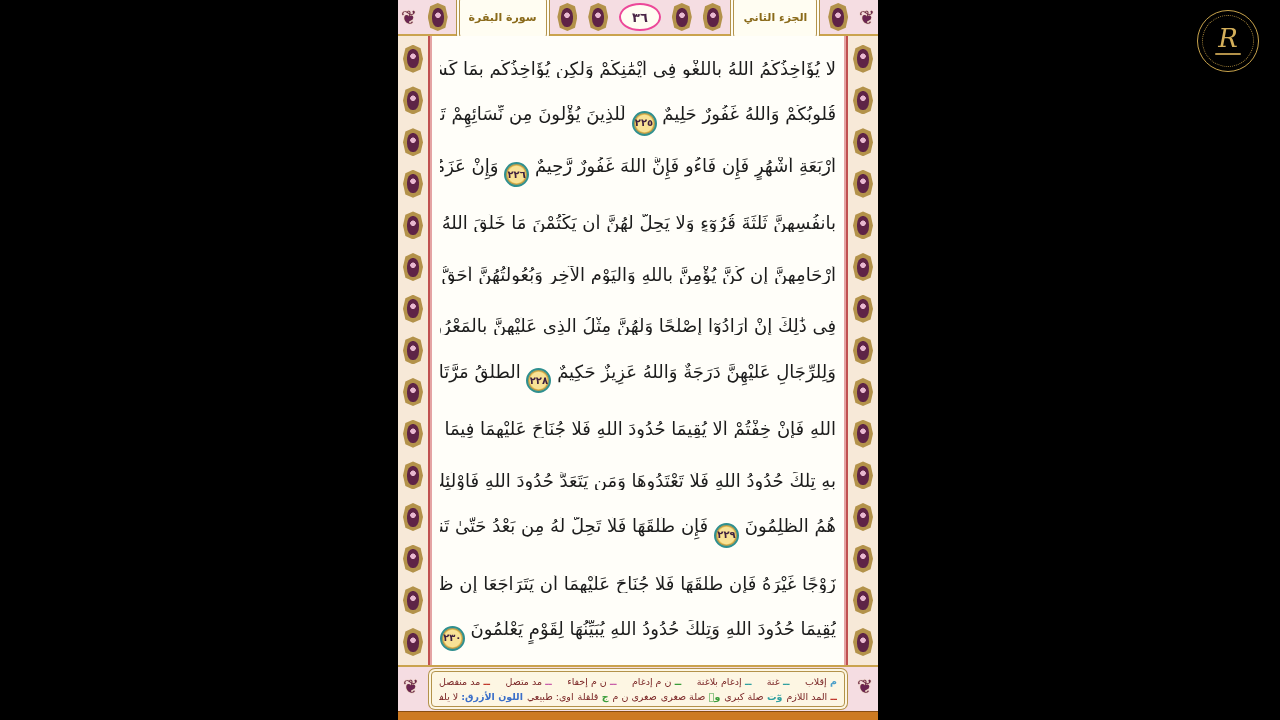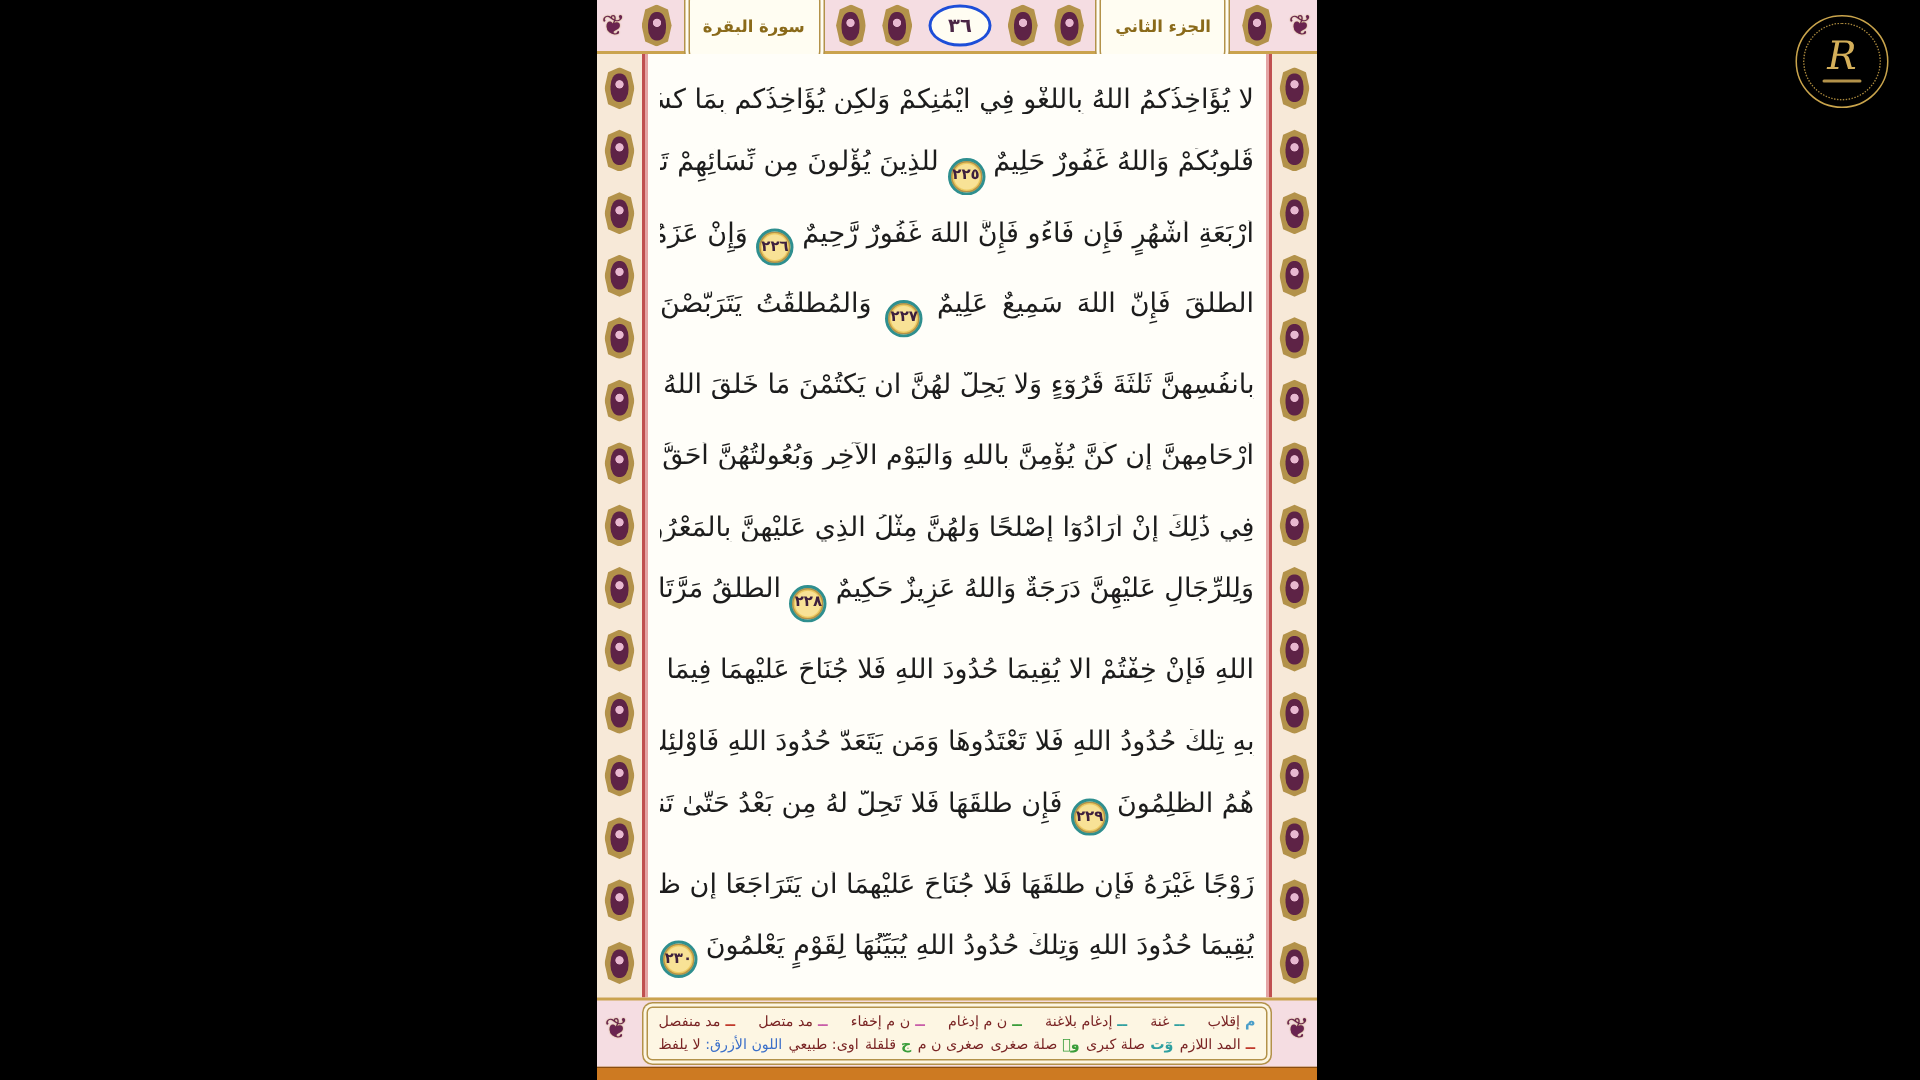--- a/index.html
+++ b/index.html
@@ -9,21 +9,21 @@
   
   .page{position:absolute;left:398px;top:0;width:480px;height:720px;background:#fdf8ec;
     display:flex;flex-direction:column;}
 
   
   .top-band{height:34px;background:#f5dde2;border-bottom:2px solid #caa34e;
     display:flex;align-items:center;justify-content:space-between;padding:0 3px;gap:2px;}
   .cartouche{background:#fffdf2;border:1px solid #b3924a;box-shadow:0 0 0 2px #fffdf2,0 0 0 3px #b3924a;
     border-radius:9px;padding:18px 9px;font-size:11px;font-weight:bold;color:#8a6a1a;
     white-space:nowrap;direction:rtl;}
-  .page-num-oval{background:#fffdf2;border:2px solid #1d4ed8;border-radius:50%;
+  .page-num-oval{background:#fffdf2;border:2px solid #ec4899;border-radius:50%;
     width:38px;height:24px;display:flex;align-items:center;justify-content:center;
     font-size:13px;font-weight:bold;color:#4a2545;flex:none;}
   .corner-orn{color:#6a2450;font-size:19px;line-height:1;flex:none;text-shadow:0 0 1px #b3924a;}
 
   
   .med{width:20px;height:28px;flex:none;background:#b3924a;position:relative;
     clip-path:polygon(50% 0,88% 12%,100% 50%,88% 88%,50% 100%,12% 88%,0 50%,12% 12%);
     display:flex;align-items:center;justify-content:center;}
   .med::after{content:"";width:12px;height:19px;border-radius:45%;
     background:radial-gradient(circle at 50% 38%,#e8b8d0 0 2.5px,#5e2346 3px);}
@@ -113,23 +113,20 @@
           <div class="quran-line">
             <div><span>لَا يُؤَاخِذُكُمُ اللَّهُ بِاللَّغْوِ فِي أَيْمَٰنِكُمْ وَلَٰكِن يُؤَاخِذُكُم بِمَا كَسَبَتْ</span></div>
           </div>
           <div class="quran-line">
             <div><span>قُلُوبُكُمْ وَاللَّهُ غَفُورٌ حَلِيمٌ </span><span class="ayah-badge">٢٢٥</span><span> لِّلَّذِينَ يُؤْلُونَ مِن نِّسَآئِهِمْ تَرَبُّصُ</span></div>
           </div>
           <div class="quran-line">
             <div><span>أَرْبَعَةِ أَشْهُرٍ فَإِن فَآءُو فَإِنَّ اللَّهَ غَفُورٌ رَّحِيمٌ </span><span class="ayah-badge">٢٢٦</span><span> وَإِنْ عَزَمُوا</span></div>
           </div>
           <div class="quran-line">
-            <div><span>الطَّلَٰقَ فَإِنَّ اللَّهَ سَمِيعٌ عَلِيمٌ </span><span class="ayah-badge">٢٢٧</span><span> وَالْمُطَلَّقَٰتُ يَتَرَبَّصْنَ</span></div>
-          </div>
-          <div class="quran-line">
             <div><span>بِأَنفُسِهِنَّ ثَلَٰثَةَ قُرُوٓءٍ وَلَا يَحِلُّ لَهُنَّ أَن يَكْتُمْنَ مَا خَلَقَ اللَّهُ فِي</span></div>
           </div>
           <div class="quran-line">
             <div><span>أَرْحَامِهِنَّ إِن كُنَّ يُؤْمِنَّ بِاللَّهِ وَالْيَوْمِ الْآخِرِ وَبُعُولَتُهُنَّ أَحَقُّ بِرَدِّهِنَّ</span></div>
           </div>
           <div class="quran-line">
             <div><span>فِي ذَٰلِكَ إِنْ أَرَادُوٓا إِصْلَٰحًا وَلَهُنَّ مِثْلُ الَّذِي عَلَيْهِنَّ بِالْمَعْرُوفِ</span></div>
           </div>
           <div class="quran-line">
             <div><span>وَلِلرِّجَالِ عَلَيْهِنَّ دَرَجَةٌ وَاللَّهُ عَزِيزٌ حَكِيمٌ </span><span class="ayah-badge">٢٢٨</span><span> الطَّلَٰقُ مَرَّتَانِ</span></div>
@@ -181,21 +178,21 @@
             <span class="legend-item"><span style="color: rgb(200, 93, 168); font-weight: bold;">ــ </span><span>مد متصل</span></span>
             <span class="legend-item"><span style="color: rgb(192, 57, 43); font-weight: bold;">ــ </span><span>مد منفصل</span></span>
           </div>
           <div class="legend-row">
             <span class="legend-item"><span style="color: rgb(192, 57, 43); font-weight: bold;">ــ </span><span>المد اللازم</span></span>
             <span class="legend-item"><span style="color: rgb(47, 160, 160); font-weight: bold;">وٓت </span><span>صلة كبرى</span></span>
             <span class="legend-item"><span style="color: rgb(58, 157, 58); font-weight: bold;">وۛ </span><span>صلة صغرى</span></span>
             <span class="legend-item"><span>صغرى ن م</span></span>
             <span class="legend-item"><span style="color: rgb(58, 157, 58); font-weight: bold;">ج </span><span>قلقلة</span></span>
             <span class="legend-item"><span>اوى: طبيعي</span></span>
-            <span class="legend-item"><span style="color: rgb(59, 111, 201); font-weight: normal;">اللون الأزرق:</span><span> لا يلفظ</span></span>
+            <span class="legend-item"><span style="color: rgb(59, 111, 201); font-weight: bold;">اللون الأزرق:</span><span> لا يلفظ</span></span>
           </div>
         </div>
       <span class="corner-orn r">❦</span>
     </div>
 
     <div class="orange-strip"></div>
   </div>
 
   <div class="logo">
     <div class="logo-ring">

